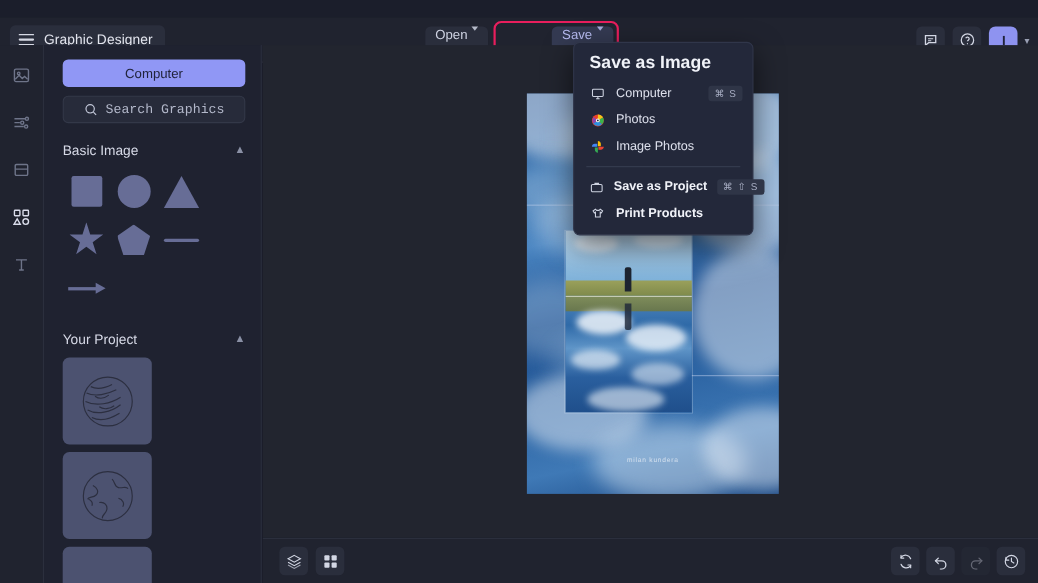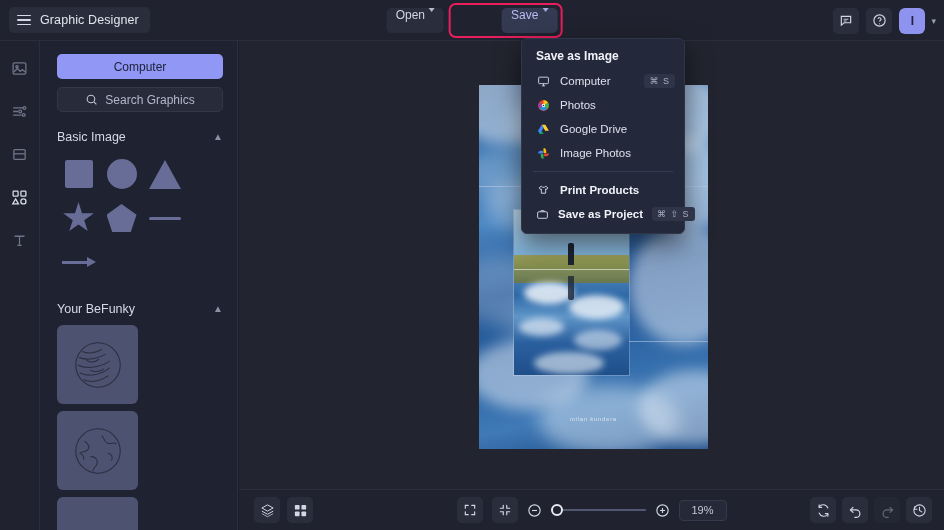--- a/index.html
+++ b/index.html
@@ -6,21 +6,21 @@
   html, body {
     width: 944px; height: 530px;
     background: #1b1e2b;
     font-family: "Liberation Sans", sans-serif;
     overflow: hidden;
   }
   #app { position: relative; width: 944px; height: 530px; background: #1b1e2b; }
 
   
   .topbar {
-    position: absolute; left: 0; top: 0; width: 944px; height: 41px;
+    position: absolute; left: 0; top: 16px; width: 944px; height: 41px;
     background: #20232f; border-bottom: 1px solid #2b2f3d;
     display: flex; align-items: center;
   }
   .brand {
     display: flex; align-items: center; gap: 9px;
     margin-left: 9px; padding: 5px 11px 5px 8px;
     background: #2a2e3c; border-radius: 5px; height: 26px;
   }
   .hamburger { display: flex; flex-direction: column; gap: 3px; width: 14px; }
   .hamburger i { display: block; height: 1.5px; background: #d6d9e4; border-radius: 1px; }
@@ -83,21 +83,21 @@
   }
   .panel-title { color: #eceef6; font-size: 14.5px; font-weight: bold; }
   .primary-btn {
     margin: 13px 14px 0 17px; height: 25px; border-radius: 5px;
     background: #9097f5; color: #20233c; font-size: 12px;
     display: flex; align-items: center; justify-content: center; cursor: pointer;
   }
   .search-box {
     margin: 8px 14px 0 17px; height: 25px; border-radius: 5px;
     background: #272b3a; border: 1px solid #333848;
-    display: flex; align-items: center; justify-content: center; gap: 7px; cursor: text;
+    display: flex; align-items: center; justify-content: center; gap: 7px; cursor: text; font-family: Liberation Mono, monospace;
   }
   .search-box span { color: #b3b8ca; font-size: 12px; }
 
   .section-head {
     display: flex; align-items: center; justify-content: space-between;
     padding: 0 14px 0 17px; margin-top: 18px; cursor: pointer;
   }
   .section-title { color: #d6d9e6; font-size: 12.5px; }
   .chev { color: #8a90a5; font-size: 10px; transform: translateY(-1px); }
 
@@ -200,21 +200,21 @@
   }
   .dim { opacity: .38; }
 
   
   .menu {
     position: absolute; left: 521px; top: 38px; width: 164px;
     background: #23283a; border: 1px solid #30364a; border-radius: 6px;
     padding: 6px 0 7px 0; box-shadow: 0 10px 26px rgba(0,0,0,.55); z-index: 40;
   }
   .menu-label {
-    color: #f0f2f8; font-size: 12px; font-weight: bold;
+    color: #f0f2f8; font-size: 16px; font-weight: bold;
     padding: 4px 12px 6px 14px;
   }
   .menu-item {
     display: flex; align-items: center; height: 24px; padding: 0 9px 0 14px;
     cursor: pointer; gap: 9px;
   }
   .mi-icon { width: 15px; display: flex; align-items: center; justify-content: center; }
   .mi-label { color: #dde0ec; font-size: 11.5px; flex: 1; white-space: nowrap; }
   .mi-label.bold { font-weight: bold; color: #f0f2f8; }
   .kbd {
@@ -351,21 +351,21 @@
         </div>
       <div class="shape-cell">
         <span class="ar-wrap">
           <span class="ar-line"></span>
             <span class="ar-head"></span>
         </span>
       </div>
     </div>
 
     <div class="section-head">
-      <span class="section-title">Your BeFunky</span>
+      <span class="section-title">Your Project</span>
       <span class="chev">▲</span>
     </div>
 
     <div class="thumb-grid">
       <div class="thumb">
         <svg width="58" height="58" viewBox="0 0 60 60" fill="none" stroke="#2c2f40" stroke-width="1.1">
           <circle cx="30" cy="30" r="23"></circle>
           <path d="M10 22c8 4 20 1 28-3M9 30c10 5 24 2 33-4M11 38c9 5 22 2 31-5M15 45c8 4 18 1 26-4M14 16c6 3 14 1 20-2"></path>
           <path d="M18 25c4 3 9 2 13-1M22 35c4 3 10 2 14-1"></path>
         </svg>
@@ -435,45 +435,20 @@
       <div class="icon-btn">
         <svg width="15" height="15" viewBox="0 0 24 24" fill="#d3d7e4">
           <rect x="3" y="3" width="7.5" height="7.5" rx="1.4"></rect>
             <rect x="13.5" y="3" width="7.5" height="7.5" rx="1.4"></rect>
           <rect x="3" y="13.5" width="7.5" height="7.5" rx="1.4"></rect>
             <rect x="13.5" y="13.5" width="7.5" height="7.5" rx="1.4"></rect>
         </svg>
       </div>
     </div>
 
-    <div class="bb-center">
-      <div class="icon-btn">
-        <svg width="14" height="14" viewBox="0 0 24 24" fill="none" stroke="#d3d7e4" stroke-width="2" stroke-linecap="round">
-          <path d="M4 9V4h5M20 9V4h-5M4 15v5h5M20 15v5h-5"></path>
-        </svg>
-      </div>
-      <div class="icon-btn">
-        <svg width="14" height="14" viewBox="0 0 24 24" fill="none" stroke="#d3d7e4" stroke-width="2" stroke-linecap="round">
-          <path d="M9 4v5H4M15 4v5h5M9 20v-5H4M15 20v-5h5"></path>
-        </svg>
-      </div>
-      <svg width="15" height="15" viewBox="0 0 24 24" fill="none" stroke="#d3d7e4" stroke-width="1.8">
-        <circle cx="12" cy="12" r="9"></circle>
-          <path d="M8 12h8"></path>
-      </svg>
-      <div class="slider">
-        <div class="slider-track"></div>
-        <div class="slider-knob"></div>
-      </div>
-      <svg width="15" height="15" viewBox="0 0 24 24" fill="none" stroke="#d3d7e4" stroke-width="1.8">
-        <circle cx="12" cy="12" r="9"></circle>
-          <path d="M8 12h8M12 8v8"></path>
-      </svg>
-      <div class="zoom-val">19%</div>
-    </div>
 
     <div class="bb-right">
       <div class="icon-btn">
         <svg width="15" height="15" viewBox="0 0 24 24" fill="none" stroke="#d3d7e4" stroke-width="1.7" stroke-linecap="round">
           <path d="M19 8a8 8 0 0 0-14-2"></path>
             <path d="M5 16a8 8 0 0 0 14 2"></path>
           <path d="M5 3v4h4M19 21v-4h-4"></path>
         </svg>
       </div>
       <div class="icon-btn">
@@ -520,61 +495,50 @@
           <path d="M20.7 7.1A10 10 0 0 1 19 18.5L12 12z" fill="#39b54a"></path>
           <path d="M19 18.5A10 10 0 0 1 4.2 17L12 12z" fill="#2d8fe0"></path>
           <path d="M4.2 17A10 10 0 0 1 5 6L12 12z" fill="#8e44ad"></path>
           <circle cx="12" cy="12" r="3.1" fill="#fff"></circle>
           <circle cx="12" cy="12" r="1.5" fill="#22252f"></circle>
         </svg>
       </span>
       <span class="mi-label">Photos</span>
     </div>
 
-    <div class="menu-item">
-      <span class="mi-icon">
-        <svg width="13" height="13" viewBox="0 0 24 24">
-          <path d="M8.6 3h6.8l6.6 11.5h-6.8z" fill="#ffcf32"></path>
-          <path d="M2 14.5h6.8l3.4 6H5.4z" fill="#0f9d58"></path>
-          <path d="M8.6 3L2 14.5l3.4 6 6.8-11.8z" fill="#4285f4"></path>
-          <path d="M12.2 8.7L8.8 14.5h13.2z" fill="#3ddc84" opacity="0"></path>
-        </svg>
-      </span>
-      <span class="mi-label">Google Drive</span>
-    </div>
 
     <div class="menu-item">
       <span class="mi-icon">
         <svg width="13" height="13" viewBox="0 0 24 24">
           <path d="M12 2c2.8 0 5 2.2 5 5v4h-5z" fill="#fbbc04"></path>
           <path d="M22 12c0 2.8-2.2 5-5 5h-4v-5z" fill="#ea4335"></path>
           <path d="M12 22c-2.8 0-5-2.2-5-5v-4h5z" fill="#34a853"></path>
           <path d="M2 12c0-2.8 2.2-5 5-5h4v5z" fill="#4285f4"></path>
         </svg>
       </span>
       <span class="mi-label">Image Photos</span>
     </div>
 
 
     <div class="menu-sep"></div>
 
     <div class="menu-item">
       <span class="mi-icon">
         <svg width="13" height="13" viewBox="0 0 24 24" fill="none" stroke="#cdd2e0" stroke-width="1.8">
-          <path d="M8 4L4 7l2 3 2-1v8h8v-8l2 1 2-3-4-3-2 2h-4z"></path>
+          <rect x="3" y="7" width="18" height="12" rx="2"></rect>
+            <path d="M9 7V5h6v2"></path>
         </svg>
       </span>
-      <span class="mi-label bold">Print Products</span>
+      <span class="mi-label bold">Save as Project</span>
+      <span class="kbd">⌘ ⇧ S</span>
     </div>
 
     <div class="menu-item">
       <span class="mi-icon">
         <svg width="13" height="13" viewBox="0 0 24 24" fill="none" stroke="#cdd2e0" stroke-width="1.8">
-          <rect x="3" y="7" width="18" height="12" rx="2"></rect>
-            <path d="M9 7V5h6v2"></path>
+          <path d="M8 4L4 7l2 3 2-1v8h8v-8l2 1 2-3-4-3-2 2h-4z"></path>
         </svg>
       </span>
-      <span class="mi-label bold">Save as Project</span>
-      <span class="kbd">⌘ ⇧ S</span>
+      <span class="mi-label bold">Print Products</span>
     </div>
   </div>
 
 </div>
 
 </body></html>

